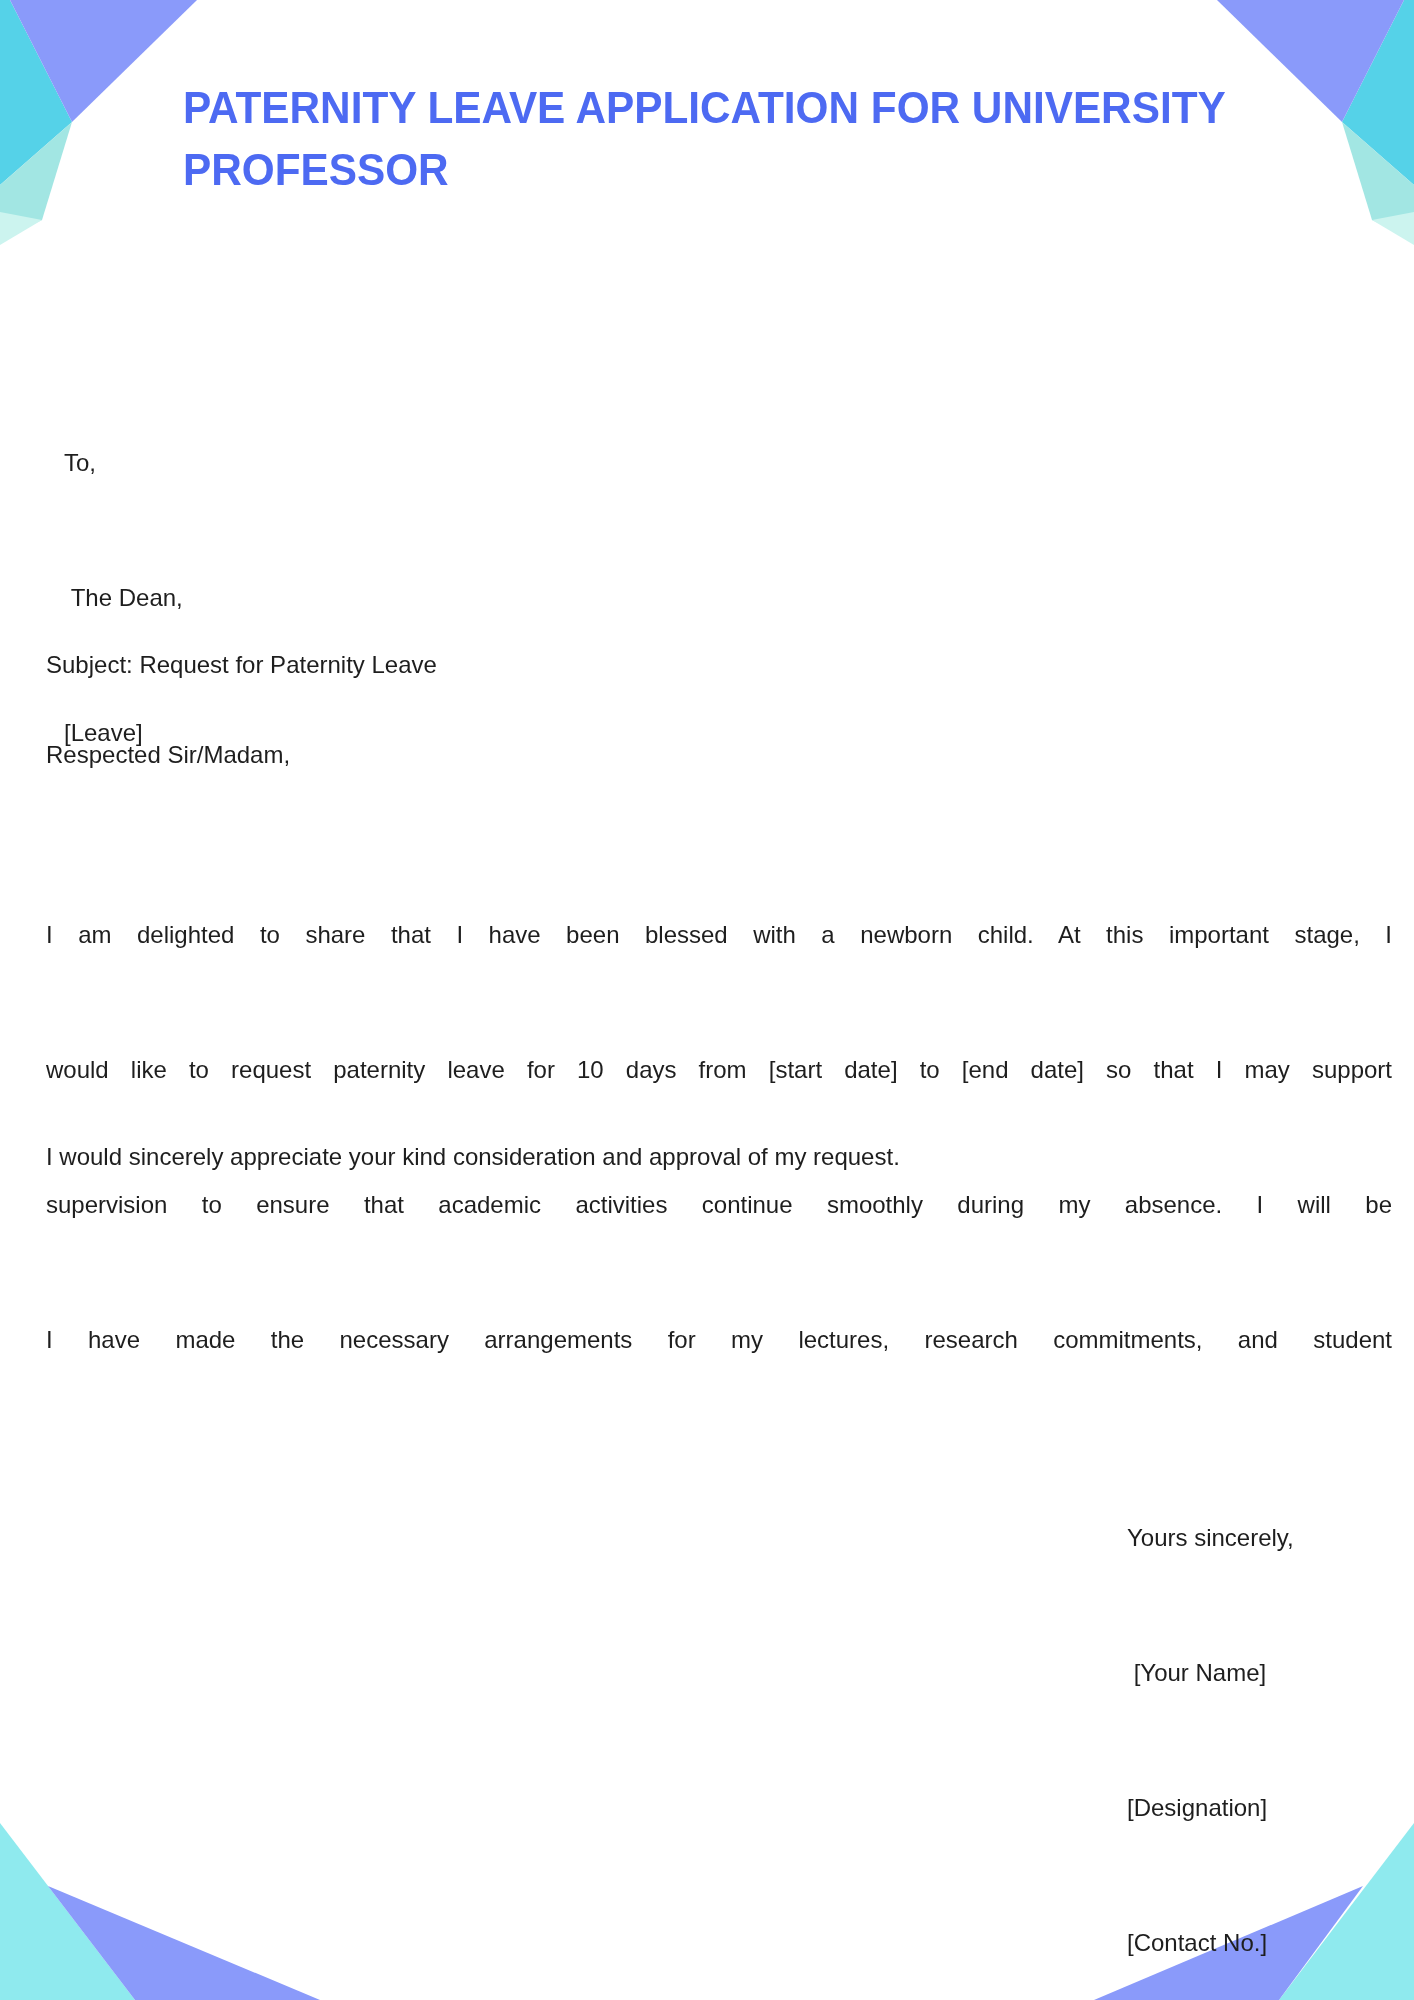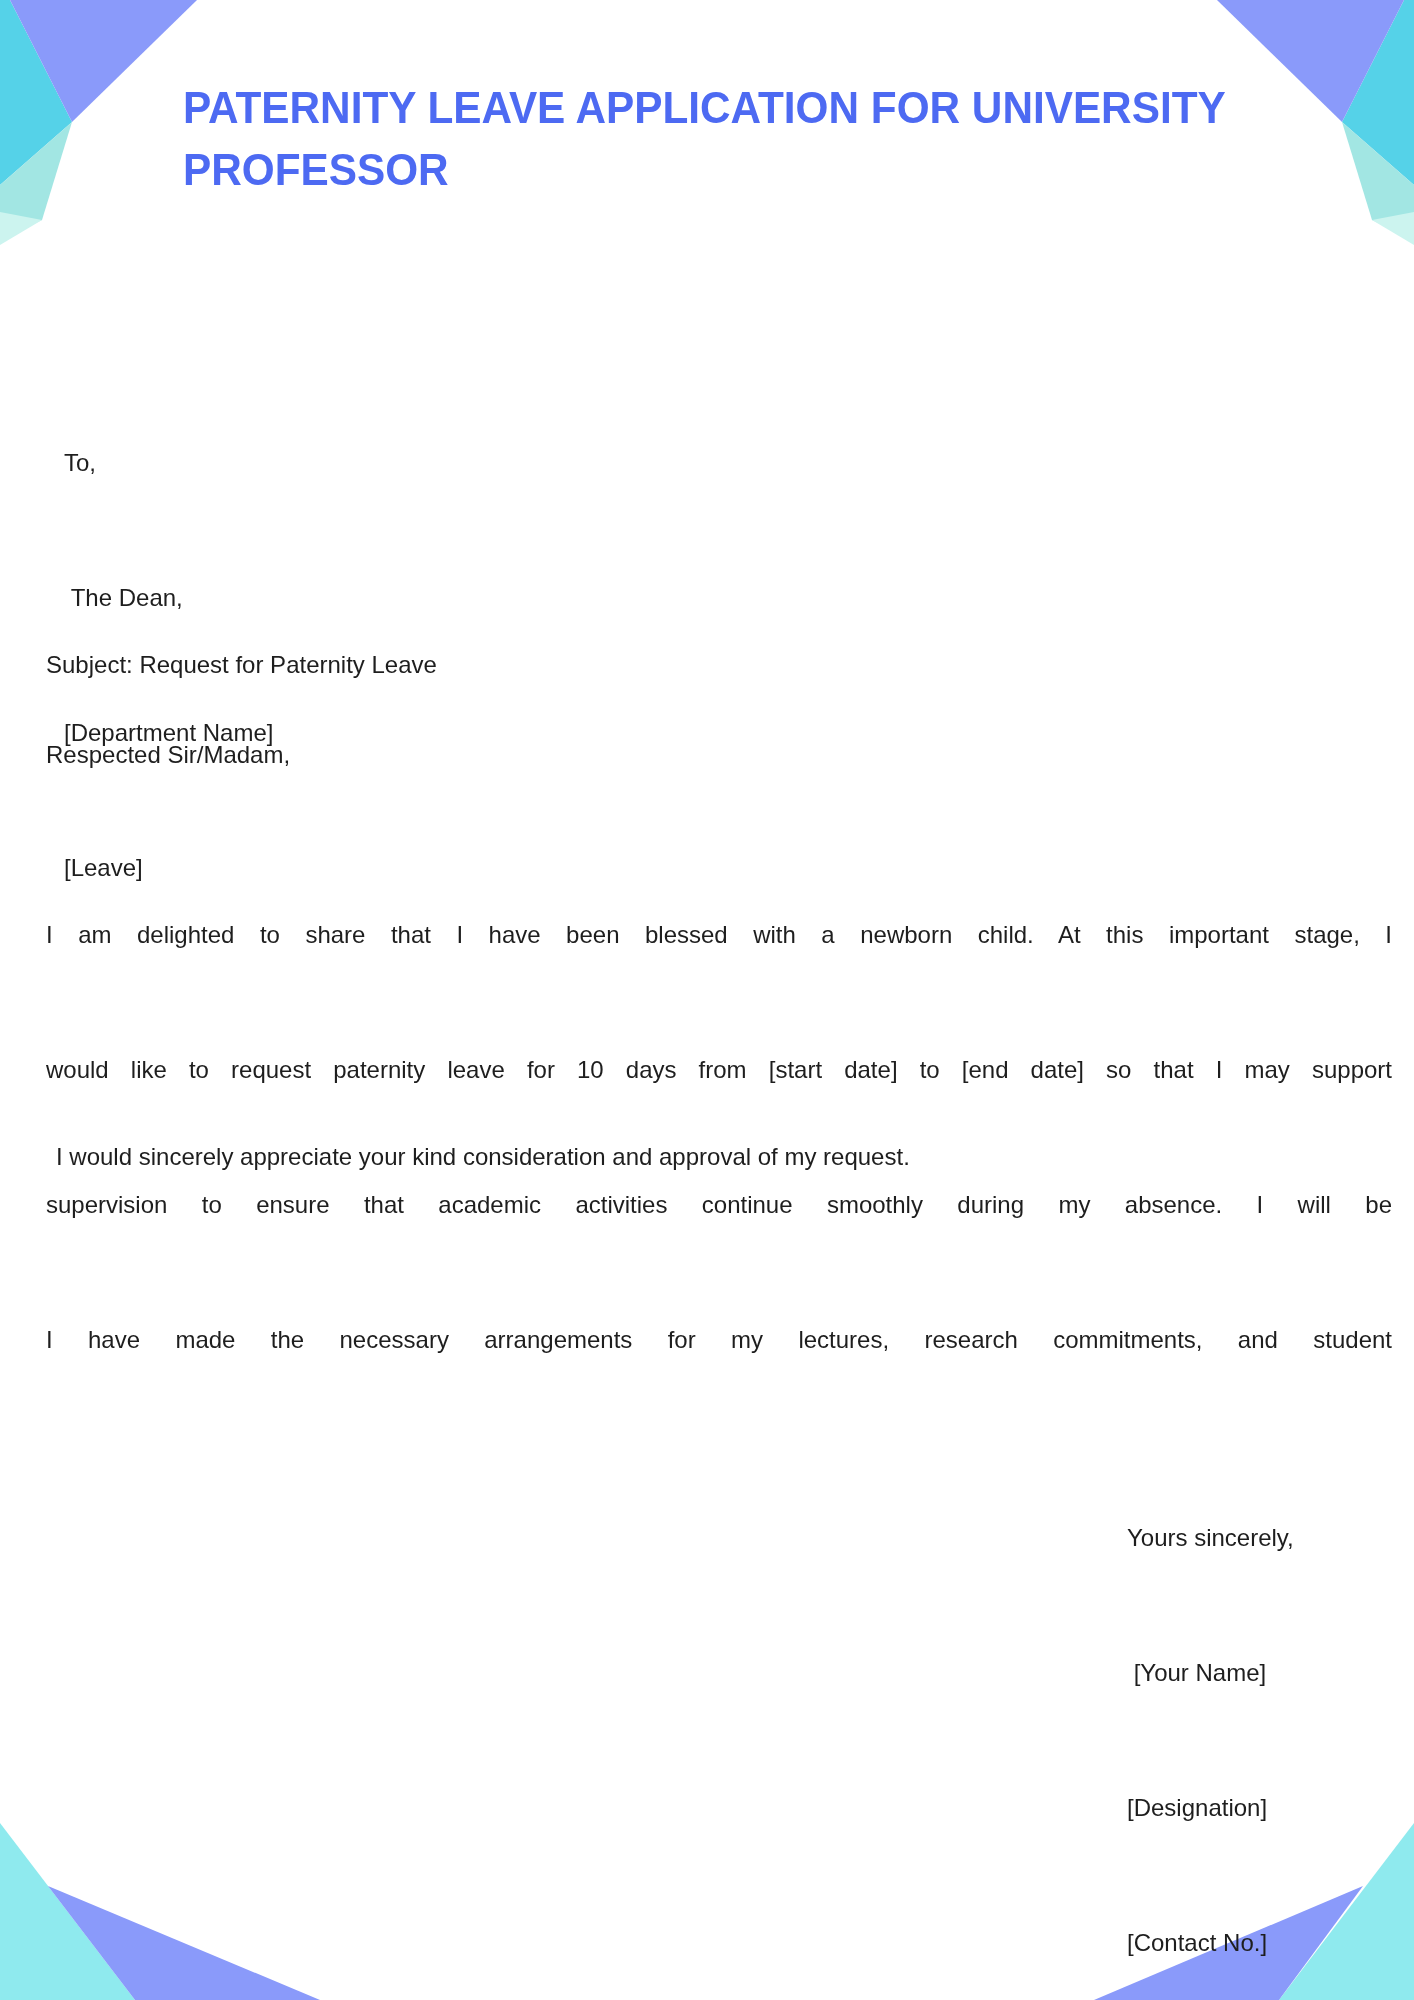--- a/index.html
+++ b/index.html
@@ -57,36 +57,35 @@
   </svg>
 
   <div class="doc-title" style="color: rgb(77, 106, 242);">
     <div class="line">PATERNITY LEAVE APPLICATION FOR UNIVERSITY</div>
     <div class="line">PROFESSOR</div>
   </div>
 
   <div class="txt" style="left:64px; top:350px;">
     <div class="line">To,</div>
     <div class="line"> The Dean,</div>
-    <div class="line">[Department Name]</div>
     <div class="line">[Leave]</div>
   </div>
 
   <div class="txt" style="left:46px; top:732px;">Respected Sir/Madam,</div>
 
   <div class="txt" style="left:46px; top:642px;">Subject: Request for Paternity Leave</div>
 
   <div class="txt w" style="left:46px; top:822px;">
     <div class="line j">I am delighted to share that I have been blessed with a newborn child. At this important stage, I</div>
     <div class="line j">would like to request paternity leave for 10 days from [start date] to [end date] so that I may support</div>
     <div class="line j">supervision to ensure that academic activities continue smoothly during my absence. I will be</div>
     <div class="line j">I have made the necessary arrangements for my lectures, research commitments, and student</div>
   </div>
 
-  <div class="txt w" style="left:46px; top:1134px;margin-left:10px;">I would sincerely appreciate your kind consideration and approval of my request.</div>
+  <div class="txt w" style="left:46px; top:1134px;">I would sincerely appreciate your kind consideration and approval of my request.</div>
 
   <div class="txt" style="left:1127px; top:1425px;">
     <div class="line">Yours sincerely,</div>
     <div class="line"> [Your Name]</div>
     <div class="line">[Designation]</div>
     <div class="line">[Contact No.]</div>
     
   </div>
 
 </div>

